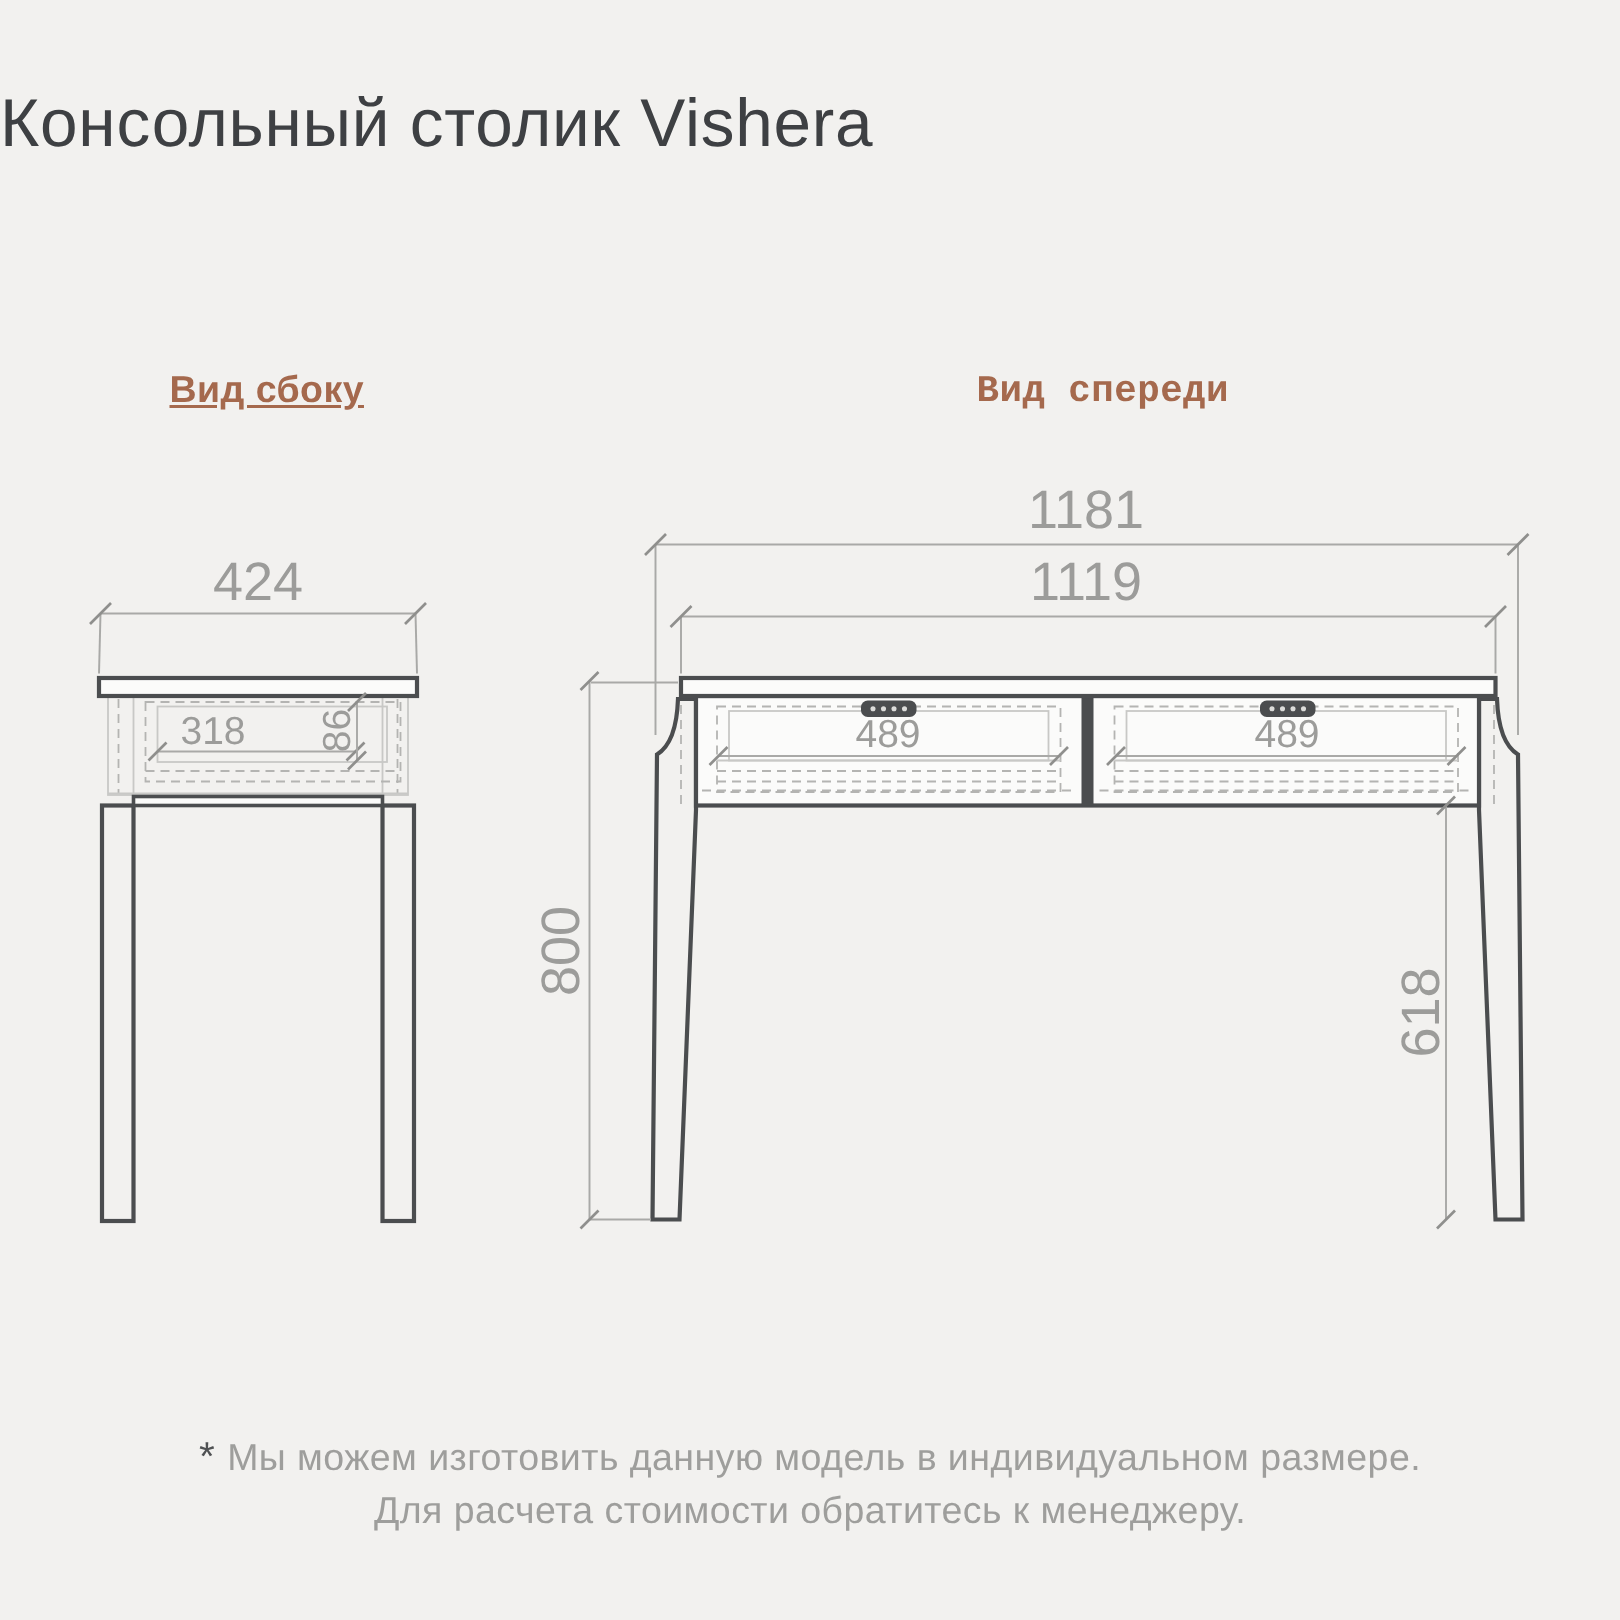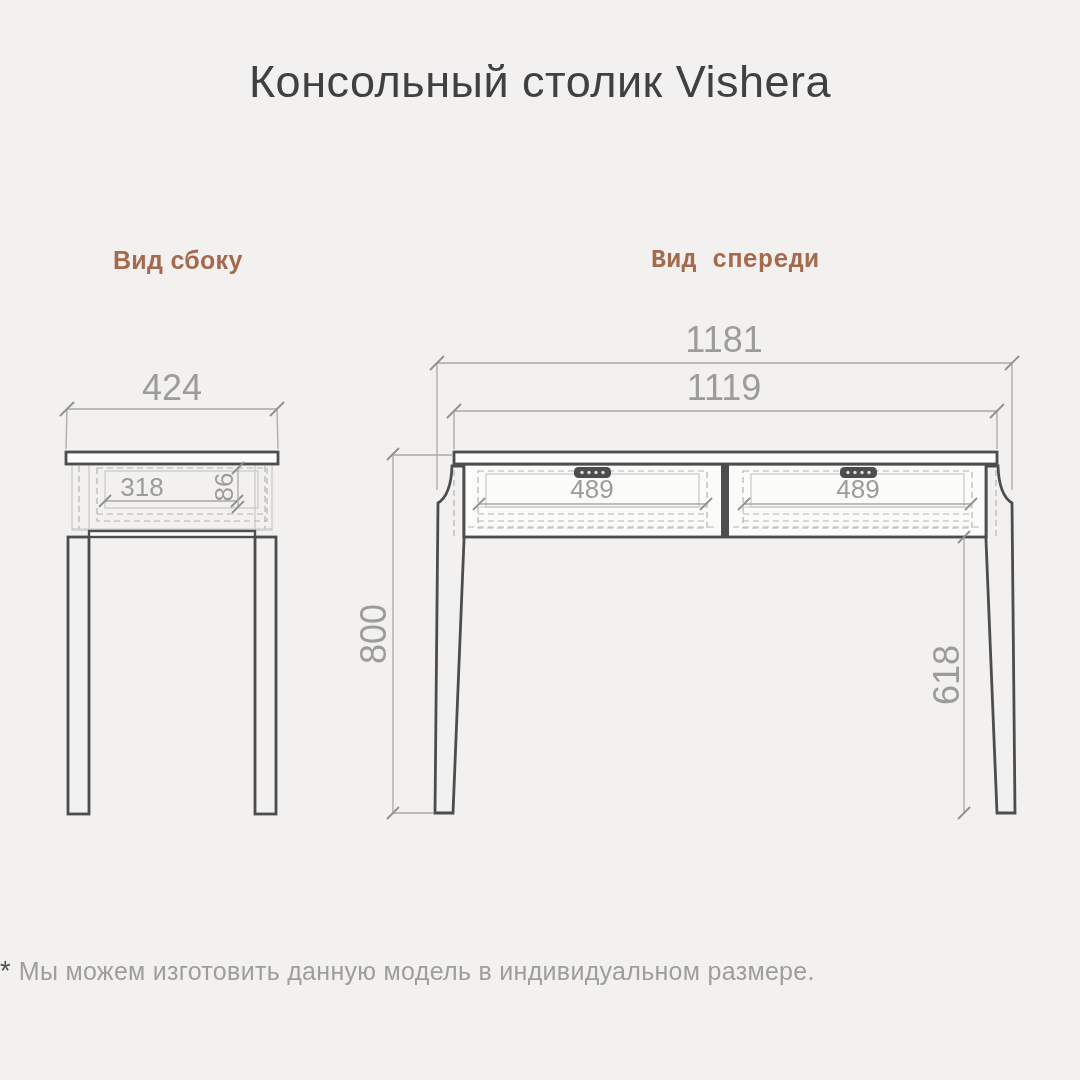--- a/index.html
+++ b/index.html
@@ -3,32 +3,32 @@
 <meta charset="utf-8">
 <style>
   html,body{margin:0;padding:0;}
   body{
     width:1080px;height:1080px;position:relative;overflow:hidden;
     background:#f2f1ef;
     font-family:"Liberation Sans","DejaVu Sans",sans-serif;
   }
   .page-title{
     position:absolute;top:56px;left:0;width:1080px;
-    text-align:center;font-size:45px;font-weight:400;
+    text-align:left;font-size:45px;font-weight:400;
     color:#3e4043;letter-spacing:0.5px;
   }
   .view-label{
     position:absolute;font-size:25px;font-weight:600;
     color:#a5694d;letter-spacing:0.3px;
   }
-  .view-label.side{left:113px;top:246px;}
+  .view-label.side{left:113px;top:246px;text-decoration:underline;}
   .view-label.front{left:651px;top:246px;font-family:Liberation Mono, monospace;}
   .footnote{
     position:absolute;top:954px;left:0;width:1080px;
-    text-align:left;color:#9e9e9c;font-size:25px;line-height:35px;
+    text-align:center;color:#9e9e9c;font-size:25px;line-height:35px;
     letter-spacing:0.3px;
   }
   .footnote .star{color:#4f5153;font-size:27px;margin-right:8px;}
   svg.drawing{position:absolute;left:0;top:0;}
   .darkfill{fill:#4b4d4f;stroke:none;}
   .panel{stroke:#4b4d4f;stroke-width:2.8;fill:#fbfbfa;}
   .panel-thin{stroke:#4b4d4f;stroke-width:2.4;fill:#fbfbfa;}
   .legfill{stroke:#4b4d4f;stroke-width:2.8;fill:#f2f1ef;}
   .lite{stroke:#c8c8c6;stroke-width:1.2;fill:none;}
   .dash{stroke:#b4b4b2;stroke-width:1.2;fill:none;stroke-dasharray:6 4;}
@@ -176,13 +176,14 @@
       <line class="dim" x1="964" y1="537" x2="964" y2="813"></line>
       <line class="tick" x1="958" y1="543" x2="970" y2="531"></line>
       <line class="tick" x1="958" y1="819" x2="970" y2="807"></line>
       <text class="dimtext ts36" text-anchor="middle" transform="translate(959,675) rotate(-90)">618</text>
     </g>
   </g>
 </svg>
 
 <div class="footnote">
   <div><span class="star">*</span><span>Мы можем изготовить данную модель в индивидуальном размере.</span></div>
+  <div>Для расчета стоимости обратитесь к менеджеру.</div>
 </div>
 
 </body></html>

